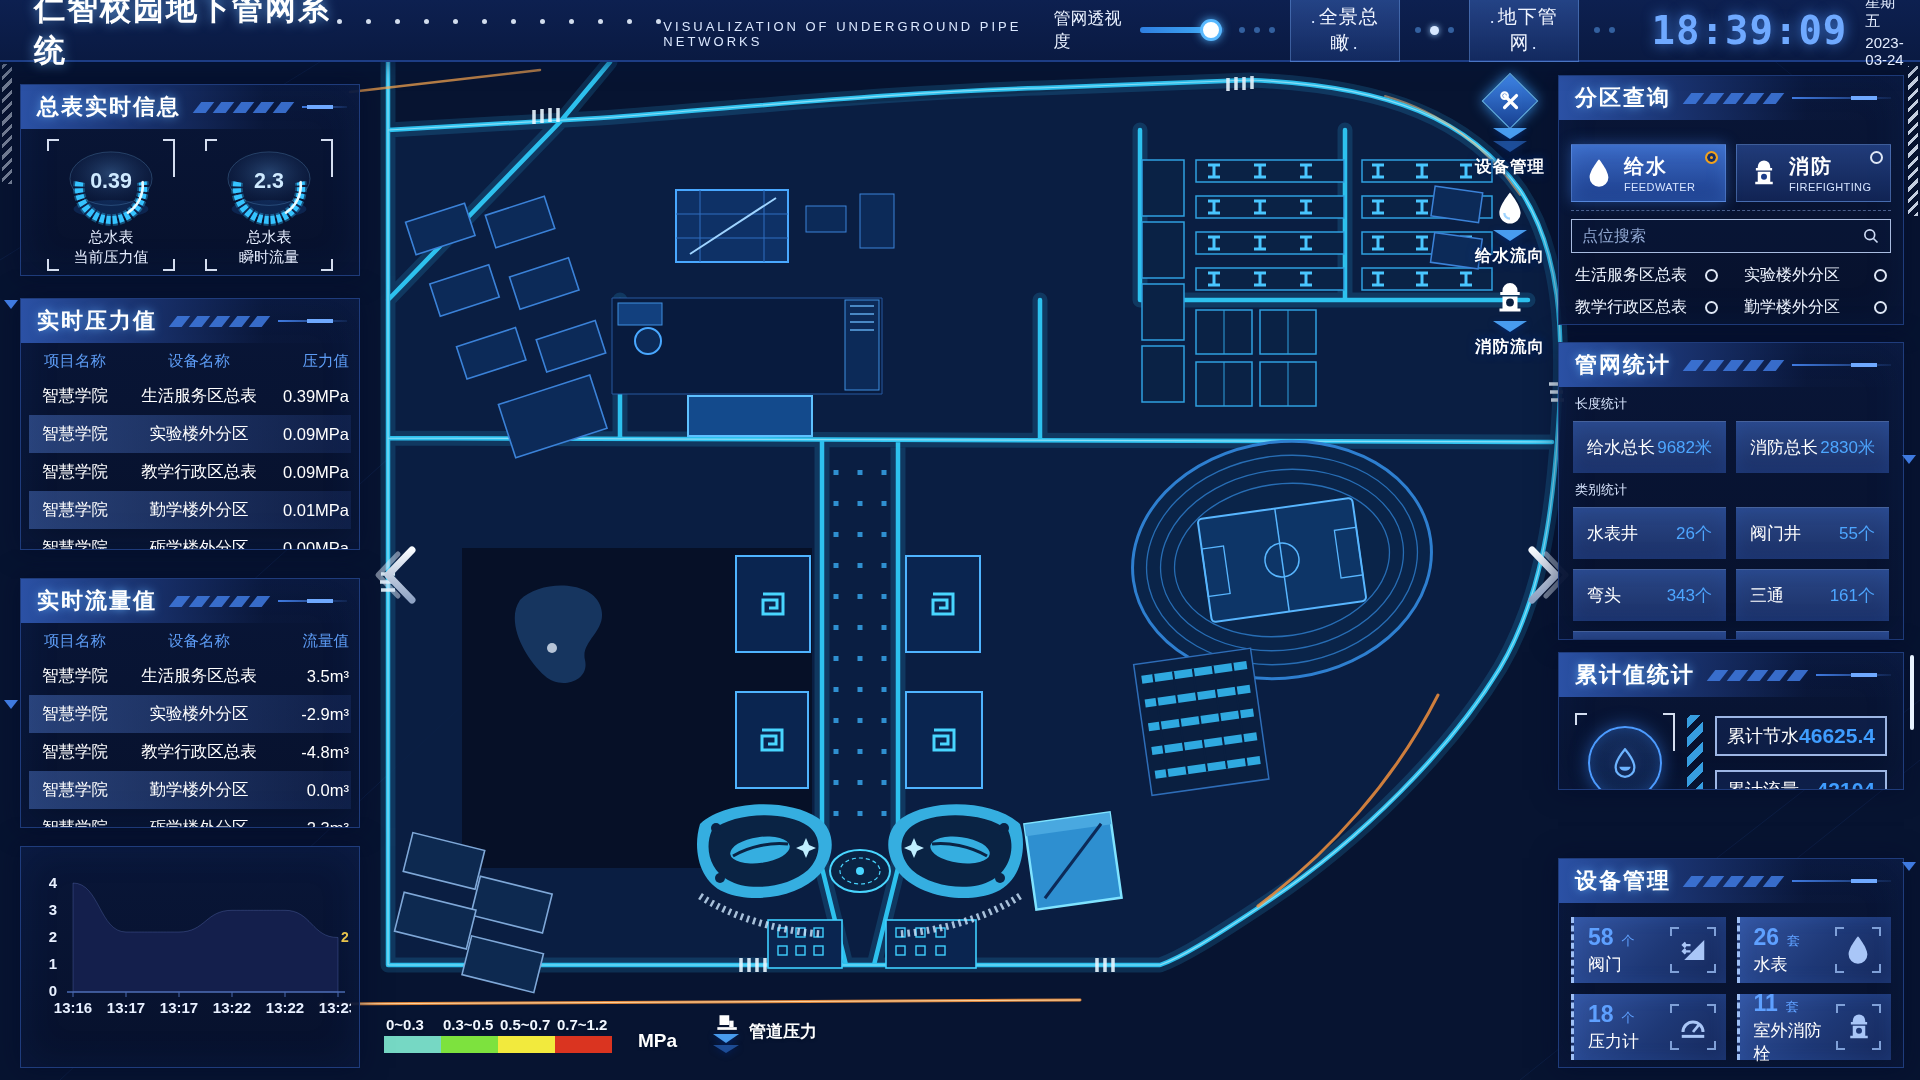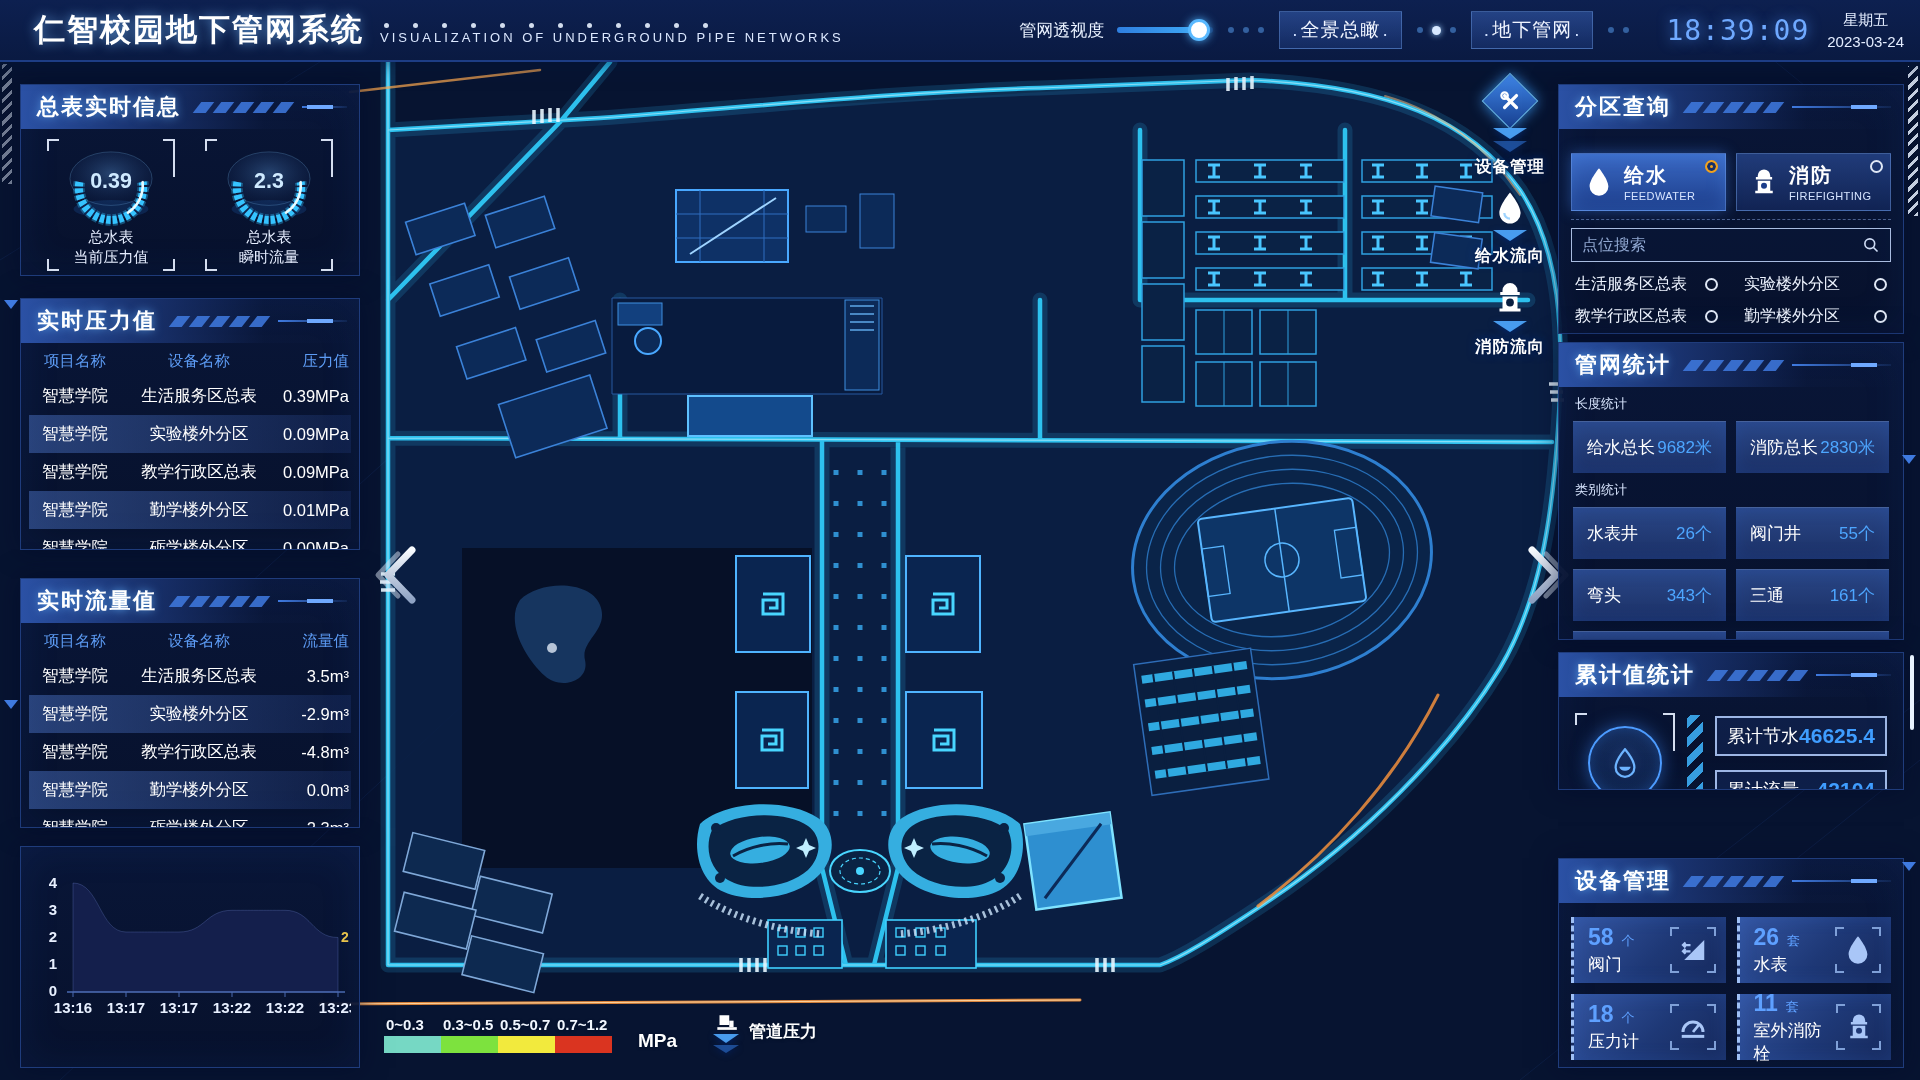--- a/index.html
+++ b/index.html
@@ -11,41 +11,41 @@
   .road-glow{stroke:rgba(47,190,255,.16);stroke-width:15}
   .road-main{stroke:#2fc8f5;stroke-width:4.5;opacity:.95}
   .road-core{stroke:#d6f6ff;stroke-width:1.2;opacity:.55}
   
   header{position:absolute;top:0;left:0;right:0;height:62px;z-index:40;display:flex;
     justify-content:space-between;align-items:center;padding:0 16px 0 34px;
     background:linear-gradient(180deg,#0d2050 0%,#0a1a42 100%);
     border-bottom:2px solid #1d3d85;box-shadow:0 2px 18px rgba(0,20,60,.6)}
   .hd-left{display:flex;align-items:center}
   .hd-left h1{font-size:31px;font-weight:bold;letter-spacing:2px;text-shadow:0 0 12px rgba(120,190,255,.75)}
-  .hd-sub{margin-left:16px;display:flex;flex-direction:column;gap:2px;padding-top:8px}
+  .hd-sub{display:flex;flex-direction:row;gap:2px;padding-top:8px}
   .hd-dots{display:flex;gap:24px;padding-left:4px}
   .hd-dots i{width:5px;height:5px;border-radius:50%;background:#e8f2ff;opacity:.9}
   .hd-subtitle{font-size:13px;letter-spacing:3px;color:#dce8ff}
   .hd-right{display:flex;align-items:center;gap:13px}
   .sl-label{font-size:17px;color:#eaf2ff}
   .slider{position:relative;width:96px;height:22px;cursor:pointer}
   .slider-track{position:absolute;top:8px;left:0;right:0;height:6px;border-radius:3px;background:#12346e}
   .slider-fill{height:100%;border-radius:3px;background:linear-gradient(90deg,#2f7fe0,#3fa9f5)}
   .slider-handle{position:absolute;top:0;width:22px;height:22px;margin-left:-11px;border-radius:50%;
     background:#fff;border:3px solid #59b9ff;box-shadow:0 0 10px rgba(80,180,255,.9)}
   .dot-sep{display:flex;align-items:center;gap:9px;margin:0 2px}
   .dot-sep i{width:6px;height:6px;border-radius:50%;background:#33609f}
   .dot-sep i.mid{width:9px;height:9px;background:#d8e8ff;box-shadow:0 0 6px #9fd0ff}
   .hd-btn{font-family:inherit;font-size:19px;color:#f0f5ff;cursor:pointer;letter-spacing:1px;
     background:linear-gradient(180deg,rgba(64,110,200,.45),rgba(30,60,130,.45));
     border:1px solid rgba(130,180,255,.35);padding:5px 12px}
   .hd-btn::before{content:".";color:#cfe0ff;margin-right:2px}
   .hd-btn::after{content:".";color:#cfe0ff;margin-left:2px}
   .clock{display:flex;align-items:center;gap:18px;margin-left:22px}
-  .time{font-family:"DejaVu Sans Mono","Liberation Mono",monospace;font-size:28px;font-weight:normal;
+  .time{font-family:"DejaVu Sans Mono","Liberation Mono",monospace;font-size:39px;font-weight:bold;
     color:#6fa9ff;letter-spacing:1px;text-shadow:0 0 14px rgba(80,150,255,.8)}
   .date-col{display:flex;flex-direction:column;align-items:center;gap:3px;font-size:15px;color:#e4edff}
   
   .panel{position:absolute;width:340px;left:20px;z-index:30;overflow:hidden;
     background:linear-gradient(180deg,rgba(9,22,56,.94),rgba(7,17,44,.94));
     border:1px solid #1f3c7c;box-shadow:0 0 24px rgba(0,10,40,.55),inset 0 0 40px rgba(30,80,180,.12)}
   .panel.rp{left:auto;right:16px;width:346px}
   .panel-hd{height:44px;display:flex;align-items:center;gap:12px;padding:0 12px 0 16px;
     background:linear-gradient(90deg,#2b51a5 0%,#1a3370 34%,rgba(14,30,72,.25) 72%,rgba(14,30,72,0) 100%)}
   .ph-title{font-size:22px;font-weight:bold;letter-spacing:2px;text-shadow:0 0 10px rgba(100,180,255,.8);white-space:nowrap}
@@ -600,21 +600,21 @@
         <text x="152" y="162">13:17</text>
         <text x="205" y="162">13:22</text>
         <text x="258" y="162">13:22</text>
         <text x="311" y="162">13:23</text>
       </g>
       <text id="water-endlabel" font-size="14" font-weight="bold" fill="#e8c34b" text-anchor="start" x="314" y="90.5">2</text>
     </svg>
   </div>
 </section>
 
-<section class="panel rp" style="top:84px;height:250px">
+<section class="panel rp" style="top:75px;height:250px">
   <div class="panel-hd">
     <span class="ph-title">分区查询</span>
     <span class="slashes">
         <i></i>
         <i></i>
         <i></i>
         <i></i>
         <i></i>
       </span>
     <span class="ph-line"></span>

